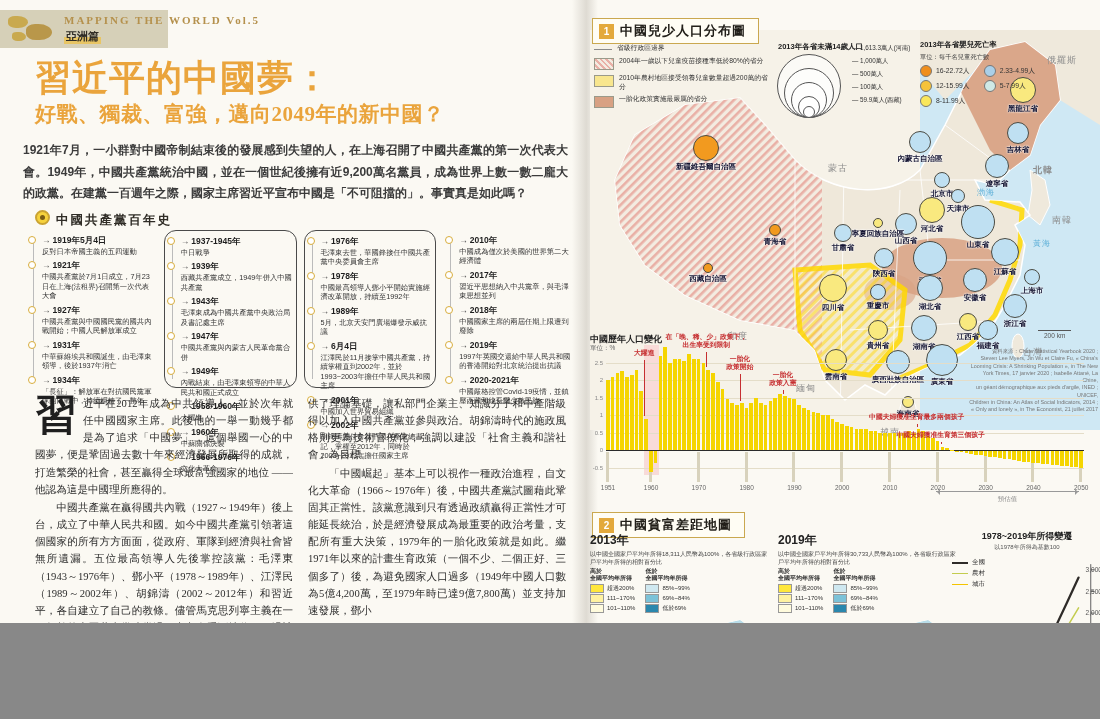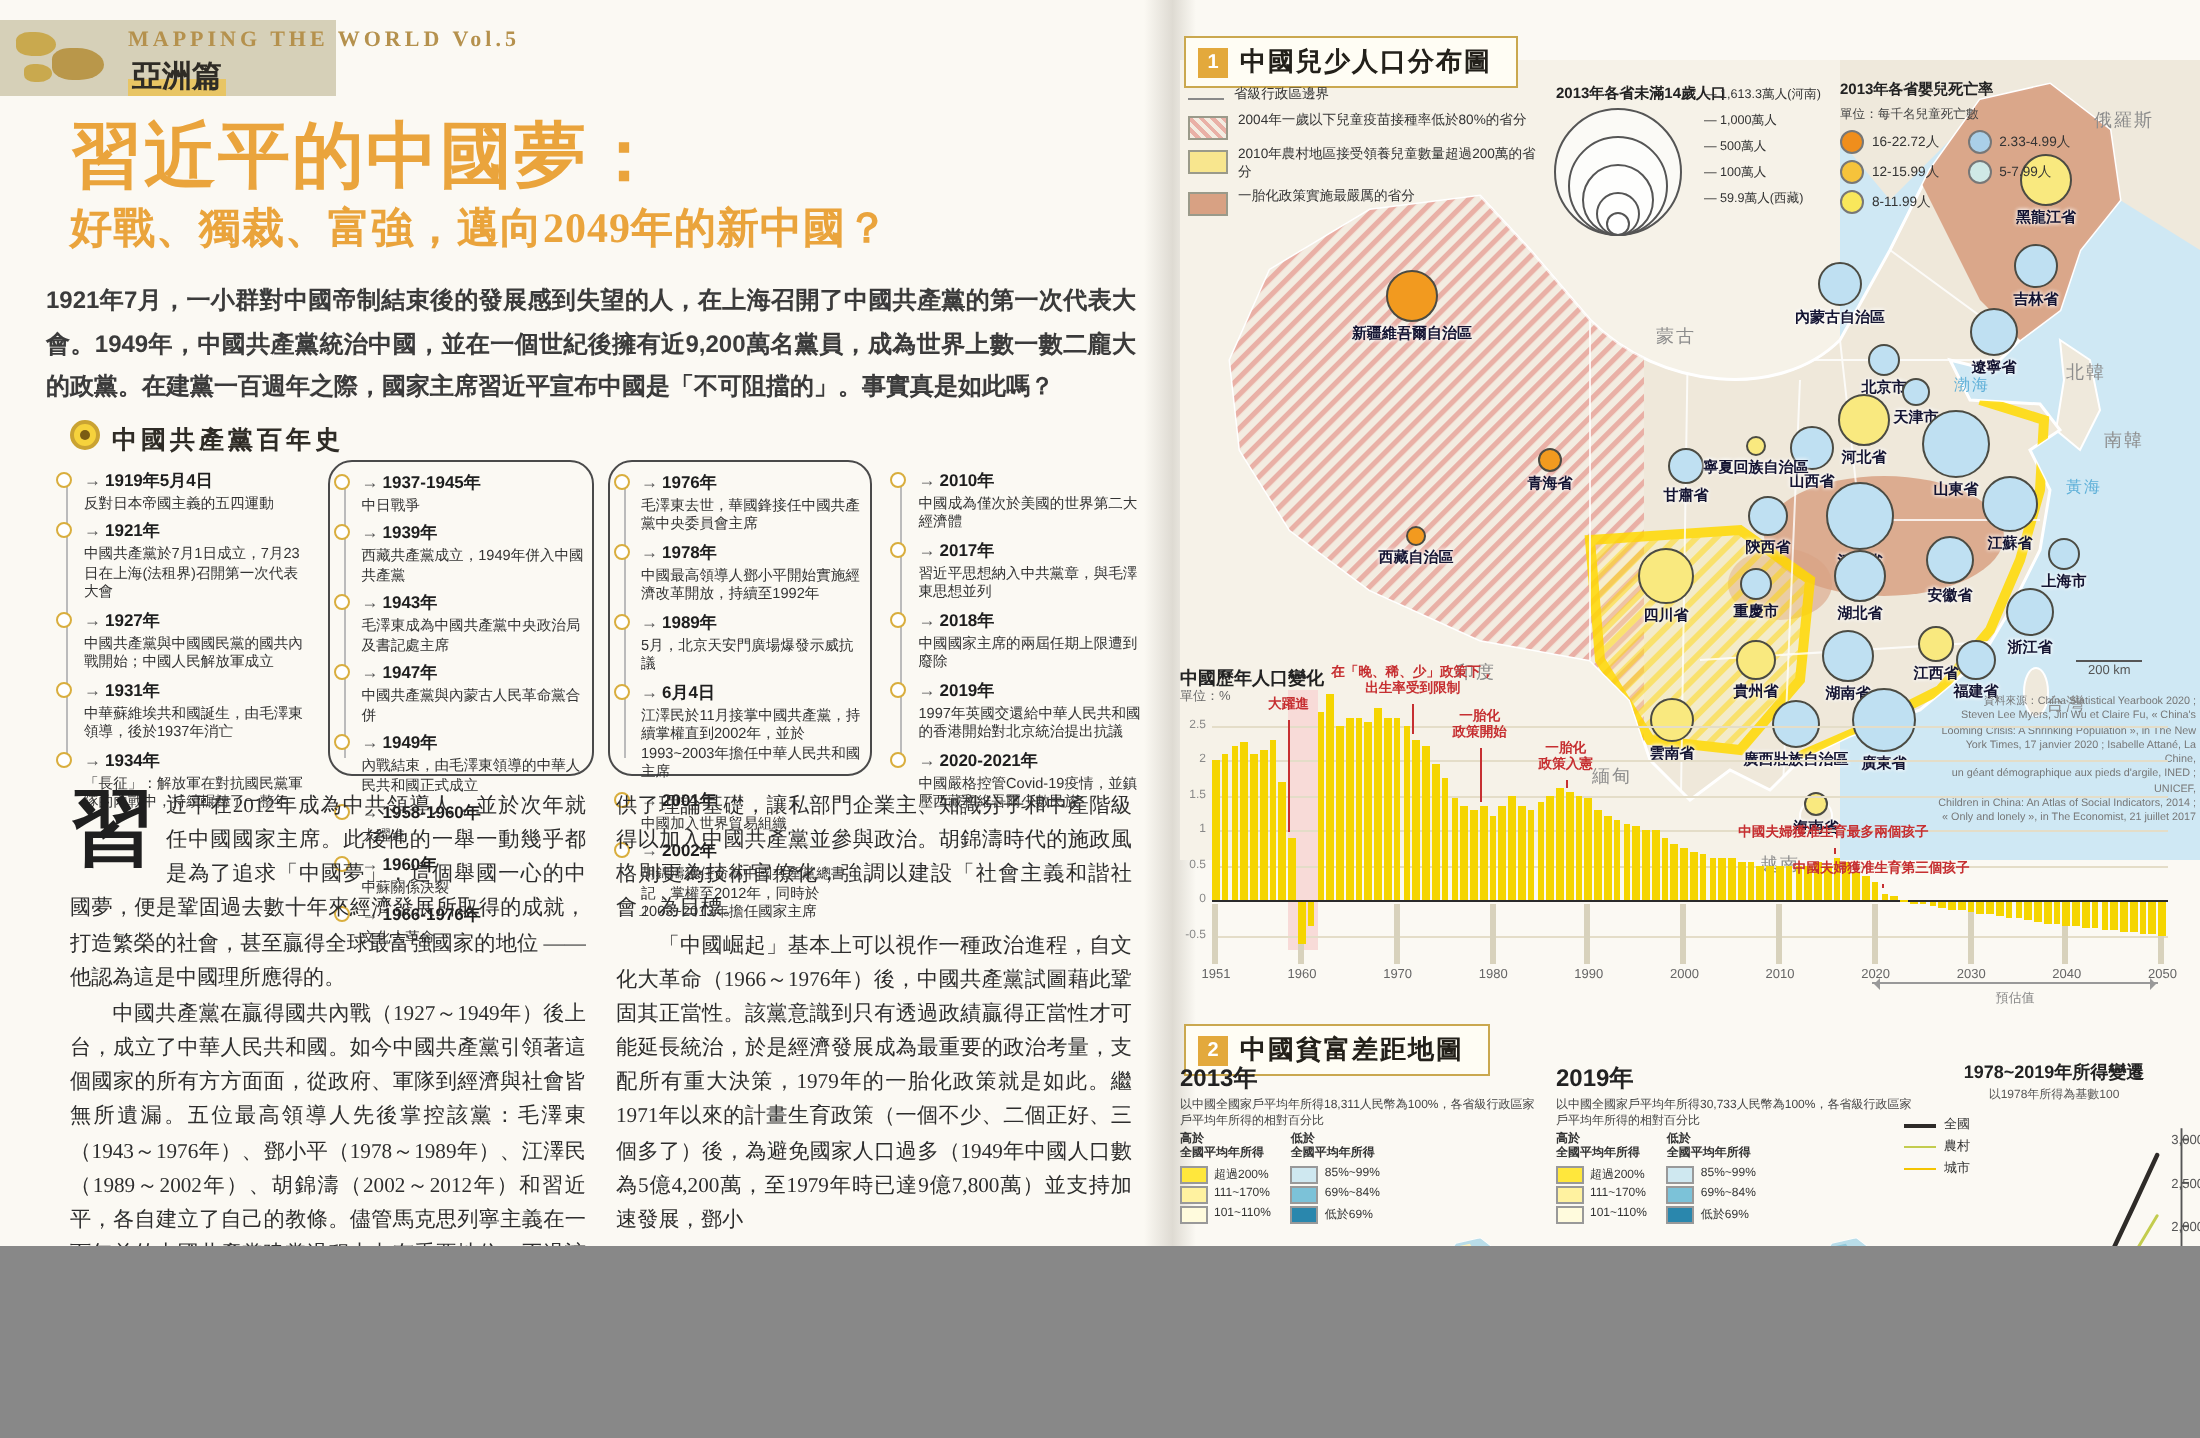--- a/index.html
+++ b/index.html
@@ -5,21 +5,21 @@
   html,body{margin:0;padding:0;background:#888;}
   .spread{position:relative;width:1100px;height:623px;background:#fbf9f3;overflow:hidden;
     font-family:"Liberation Sans",sans-serif;color:#333;}
   .gutter{position:absolute;left:572px;top:0;width:26px;height:719px;
     background:linear-gradient(90deg,rgba(0,0,0,0) 0%,rgba(120,110,95,.18) 45%,rgba(120,110,95,.22) 55%,rgba(0,0,0,0) 100%);pointer-events:none;}
   
   .banner{position:absolute;left:0;top:10px;width:168px;height:38px;background:#d6d0b8;}
   .blob{position:absolute;background:#c9a94e;border-radius:40% 60% 55% 45%;}
   .banner-series{position:absolute;left:64px;top:14px;font-family:"Liberation Serif",serif;
     font-size:11px;letter-spacing:2px;color:#b5914d;font-weight:bold;white-space:nowrap;}
-  .banner-edition{position:absolute;left:64px;top:29px;font-size:15px;font-weight:bold;color:#2f2c26;
+  .banner-edition{position:absolute;left:64px;top:29px;font-size:11px;font-weight:bold;color:#2f2c26;
     background:linear-gradient(0deg,#e8c564 45%,transparent 45%);padding:0 2px;white-space:nowrap;}
   .main-title{position:absolute;left:35px;top:54px;font-family:"Liberation Serif",serif;
     font-size:36px;font-weight:bold;color:#eaa43c;letter-spacing:1px;}
   .sub-title{position:absolute;left:35px;top:100px;font-family:"Liberation Serif",serif;
     font-size:21px;font-weight:bold;color:#eaa43c;letter-spacing:.5px;}
   .intro{position:absolute;left:23px;top:140px;width:545px;font-size:12px;font-weight:bold;
     color:#3b3b3b;line-height:1.8;text-align:justify;}
   .tl-head{position:absolute;left:35px;top:210px;font-size:12.5px;font-weight:bold;color:#2f2c26;
     font-family:"Liberation Serif",serif;letter-spacing:2px;}
   .tl-dot{display:inline-block;width:11px;height:11px;border-radius:50%;background:#f6d23c;
@@ -373,21 +373,21 @@
           <div class="bubble blue" style="left: 296px; top: 320px; width: 24px; height: 24px;"></div>
           <div class="blabel" style="left: 308px; top: 345px;">廣西壯族自治區</div>
           <div class="bubble blue" style="left: 336px; top: 314px; width: 32px; height: 32px;"></div>
           <div class="blabel" style="left: 352px; top: 347px;">廣東省</div>
           <div class="bubble yellow" style="left: 312px; top: 366px; width: 12px; height: 12px;"></div>
           <div class="blabel" style="left: 318px; top: 379px;">海南省</div>
         </div>
       <div id="neighborLayer">
           <div class="nlabel" style="left: 472px; top: 24px;">俄羅斯</div>
           <div class="nlabel" style="left: 248px; top: 132px;">蒙古</div>
-          <div class="nlabel" style="left: 453px; top: 150px;">北韓</div>
+          <div class="nlabel" style="left: 453px; top: 134px; font-weight: bold;">北韓</div>
           <div class="nlabel" style="left: 472px; top: 184px;">南韓</div>
           <div class="nlabel sea" style="left: 396px; top: 157px;">渤海</div>
           <div class="nlabel sea" style="left: 452px; top: 208px;">黃海</div>
           <div class="nlabel" style="left: 443px; top: 316px;">台灣</div>
           <div class="nlabel" style="left: 300px; top: 372px; margin-top: 24px;">越南</div>
           <div class="nlabel" style="left: 216px; top: 352px;">緬甸</div>
           <div class="nlabel" style="left: 148px; top: 300px;">印度</div>
         </div>
       <div class="map-scale" style="left:448px;top:300px">200 km</div>
       <div class="map-src" style="left:378px;top:318px">資料來源：China Statistical Yearbook 2020 ;

